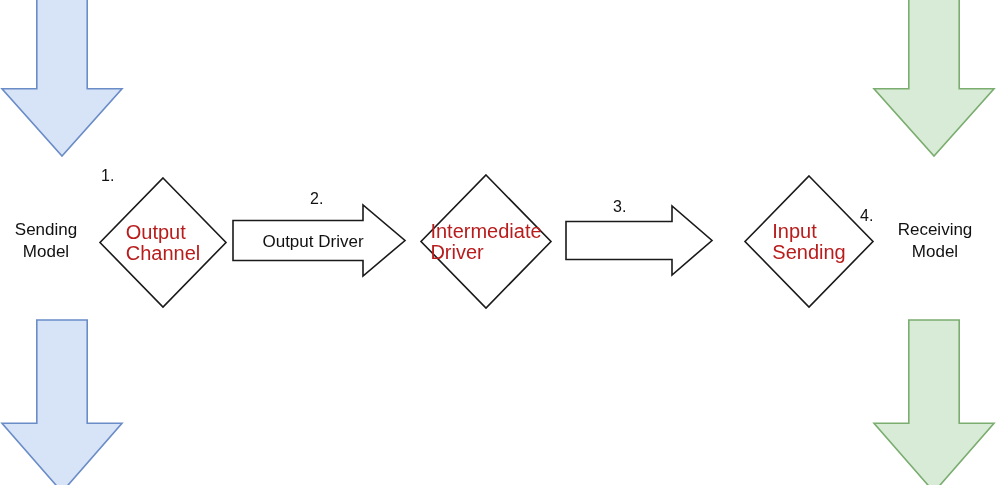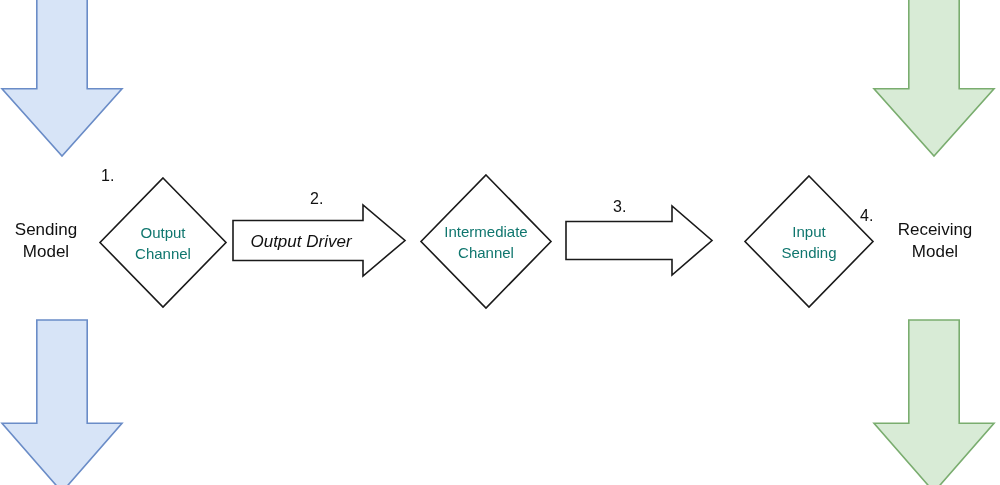--- a/index.html
+++ b/index.html
@@ -37,23 +37,23 @@
   }
 
   
   .diamond-wrap { position: absolute; }
   .diamond-wrap svg { position: absolute; left: 0; top: 0; overflow: visible; }
   .diamond-text {
     position: absolute;
     left: 50%;
     top: 50%;
     transform: translate(-50%, -50%);
-    text-align: center;
-    color: #0f766e;
-    font-size: 15px;
+    text-align: left;
+    color: #b91c1c;
+    font-size: 20px;
     line-height: 21px;
     white-space: pre-line;
     pointer-events: none;
     font-family: "Liberation Sans", sans-serif;
   }
 
   
   .blockarrow-wrap { position: absolute; }
   .blockarrow-wrap svg { position: absolute; left: 0; top: 0; overflow: visible; }
   .blockarrow-text {
@@ -114,37 +114,37 @@
           <polygon points="63,0 126,64.5 63,129 0,64.5" fill="#ffffff" stroke="#1a1a1a" stroke-width="1.6" stroke-linejoin="miter"></polygon>
         </svg>
         <div class="diamond-text">Output
 Channel</div>
       </div>
       <div class="diamond-wrap" style="left: 421px; top: 175px; width: 130px; height: 133px;">
         <svg width="130" height="133" viewBox="0 0 130 133">
           <polygon points="65,0 130,66.5 65,133 0,66.5" fill="#ffffff" stroke="#1a1a1a" stroke-width="1.6" stroke-linejoin="miter"></polygon>
         </svg>
         <div class="diamond-text">Intermediate
-Channel</div>
+Driver</div>
       </div>
       <div class="diamond-wrap" style="left: 745px; top: 176px; width: 128px; height: 131px;">
         <svg width="128" height="131" viewBox="0 0 128 131">
           <polygon points="64,0 128,65.5 64,131 0,65.5" fill="#ffffff" stroke="#1a1a1a" stroke-width="1.6" stroke-linejoin="miter"></polygon>
         </svg>
         <div class="diamond-text">Input
 Sending</div>
       </div>
     </div>
 
   <div id="drivers-layer">
       <div class="blockarrow-wrap" style="left: 233px; top: 205px; width: 172px; height: 71px;">
         <svg width="172" height="71" viewBox="0 0 172 71">
           <polygon points="0,15.5 130,15.5 130,0 172,35.5 130,71 130,55.5 0,55.5" fill="#ffffff" stroke="#1a1a1a" stroke-width="1.6" stroke-linejoin="miter"></polygon>
         </svg>
-        <div class="blockarrow-text" style="left: 0px; width: 136px; font-style: italic;">Output Driver</div>
+        <div class="blockarrow-text" style="left: 12px; width: 136px;">Output Driver</div>
       </div>
       <div class="blockarrow-wrap" style="left: 566px; top: 206px; width: 146px; height: 69px;">
         <svg width="146" height="69" viewBox="0 0 146 69">
           <polygon points="0,15.5 106,15.5 106,0 146,34.5 106,69 106,53.5 0,53.5" fill="#ffffff" stroke="#1a1a1a" stroke-width="1.6" stroke-linejoin="miter"></polygon>
         </svg>
       </div>
     </div>
 
   <div id="steps-layer">
       <div class="step-num" style="left: 101px; top: 167px;">1.</div>

